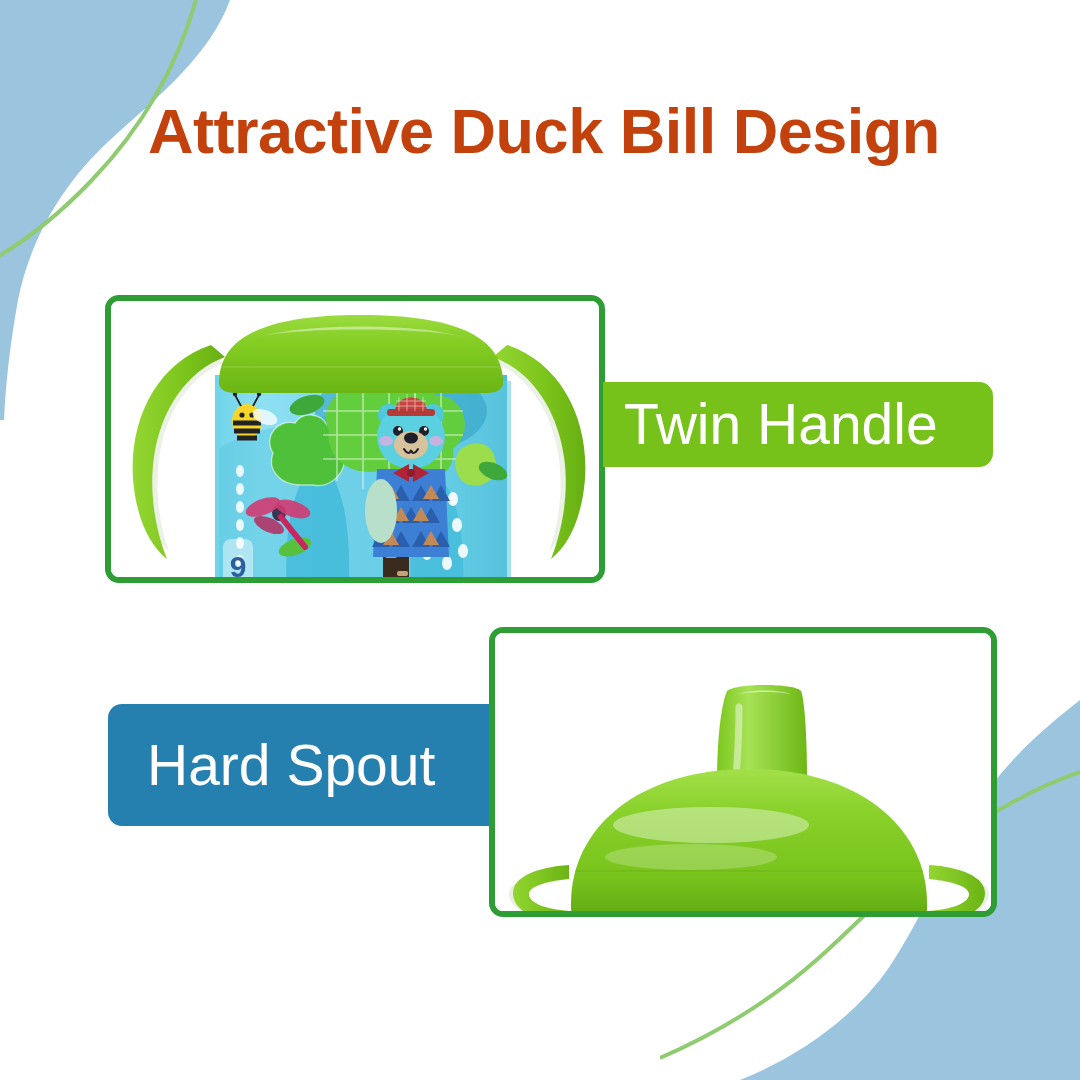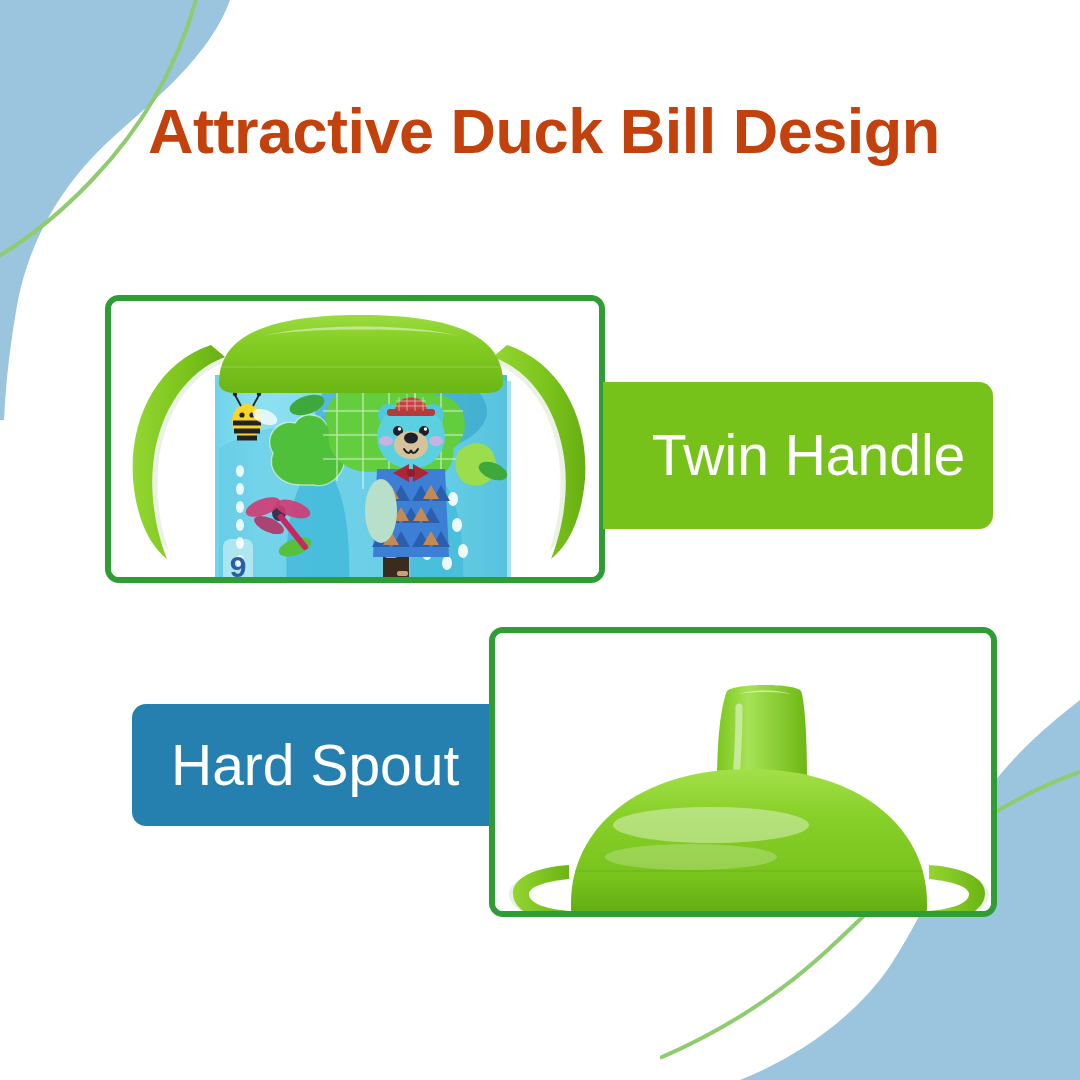--- a/index.html
+++ b/index.html
@@ -62,35 +62,33 @@
     position: absolute;
     display: flex;
     align-items: center;
     color: #ffffff;
     font-size: 57px;
     line-height: 1;
     white-space: nowrap;
   }
   #label-twin-handle {
     left: 603px; top: 382px;
-    width: 390px; height: 147px;
+    width: 390px; height: 85px;
     background: #76C21A;
     border-radius: 0 14px 14px 0;
     padding-left: 21px;
     box-sizing: border-box;
-    justify-content: center;
   }
   #label-hard-spout {
     left: 108px; top: 704px;
     width: 385px; height: 122px;
     background: #2580AF;
     border-radius: 14px 0 0 14px;
     padding-left: 39px;
     box-sizing: border-box;
-    margin-left: 24px;
   }
 
   .product-art { position: absolute; left: 0; top: 0; }
 </style>
 </head>
 <body>
 
 <div id="canvas">
 
   <svg id="corner-top-left" class="corner-art" viewBox="0 0 420 420" width="420" height="420">

